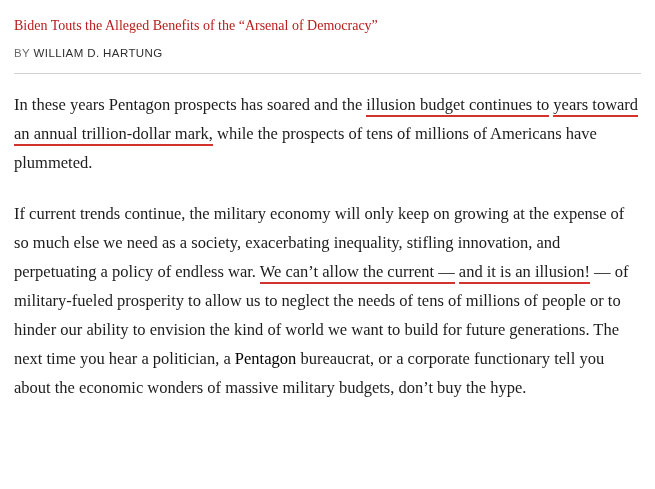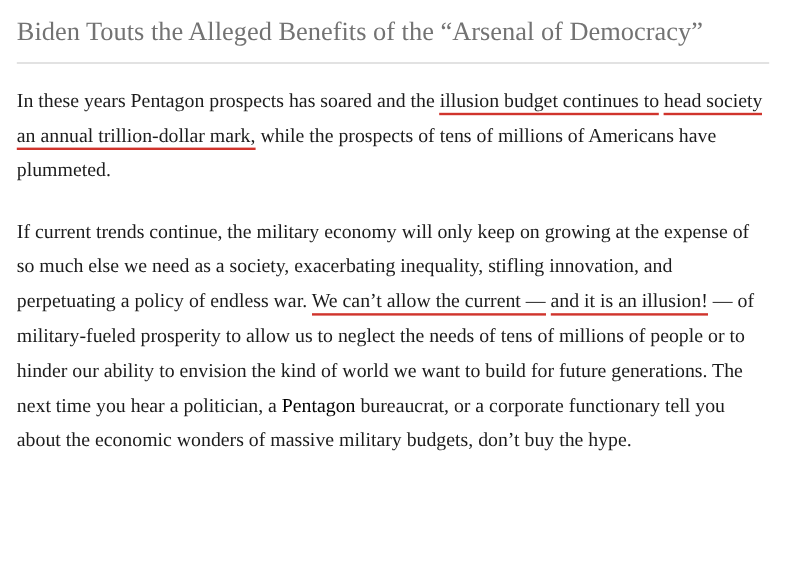--- a/index.html
+++ b/index.html
@@ -25,23 +25,23 @@
     font-family: "Liberation Sans", sans-serif;
     font-weight: bold;
     font-size: 30px;
     line-height: 36px;
     letter-spacing: -0.3px;
     color: #111111;
     margin: 4px 0 0 0;
   }
   .subhead {
     font-family: "Liberation Serif", serif;
-    font-size: 22px;
+    font-size: 14px;
     line-height: 24px;
-    color: #737373;
+    color: #b91c1c;
     margin: 8px 0 0 0;
   }
   .byline {
     font-family: "Liberation Sans", sans-serif;
     font-size: 11.5px;
     letter-spacing: 0.4px;
     color: #4a4a4a;
     margin: 9px 0 0 0;
     text-transform: uppercase;
   }
@@ -78,28 +78,32 @@
   }
 </style>
 </head>
 <body>
 
 <div class="page">
 
 
   <p class="subhead">Biden Touts the Alleged Benefits of the “Arsenal of Democracy”</p>
 
+  <p class="byline">
+    <span class="by">BY</span>
+    <span class="author">WILLIAM D. HARTUNG</span>
+  </p>
 
   <hr class="rule">
 
   <div class="body">
 
     <p class="para">
       <span>In these years Pentagon prospects has soared and the </span><span class="hl">illusion budget continues to</span>
-      <span class="hl">head society</span><span class="hl"> an annual trillion-dollar mark,</span><span> while the prospects of tens of millions of Americans have plummeted.</span>
+      <span class="hl">years toward</span><span class="hl"> an annual trillion-dollar mark,</span><span> while the prospects of tens of millions of Americans have plummeted.</span>
     </p>
 
     <p class="para">
       <span>If current trends continue, the military economy will only keep on growing at the expense of so much else we need as a society, exacerbating inequality, stifling innovation, and perpetuating a policy of endless war. </span><span class="hl">We can’t allow the current —</span>
       <span class="hl">and it is an illusion!</span><span> — of military-fueled prosperity to allow us to neglect the needs of tens of millions of people or to hinder our ability to envision the kind of world we want to build for future generations. The next time you hear a politician, a </span><span class="faint">Pentagon</span><span> bureaucrat, or a corporate functionary tell you about the economic wonders of massive military budgets, don’t buy the hype.</span>
     </p>
 
   </div>
 
 </div>

